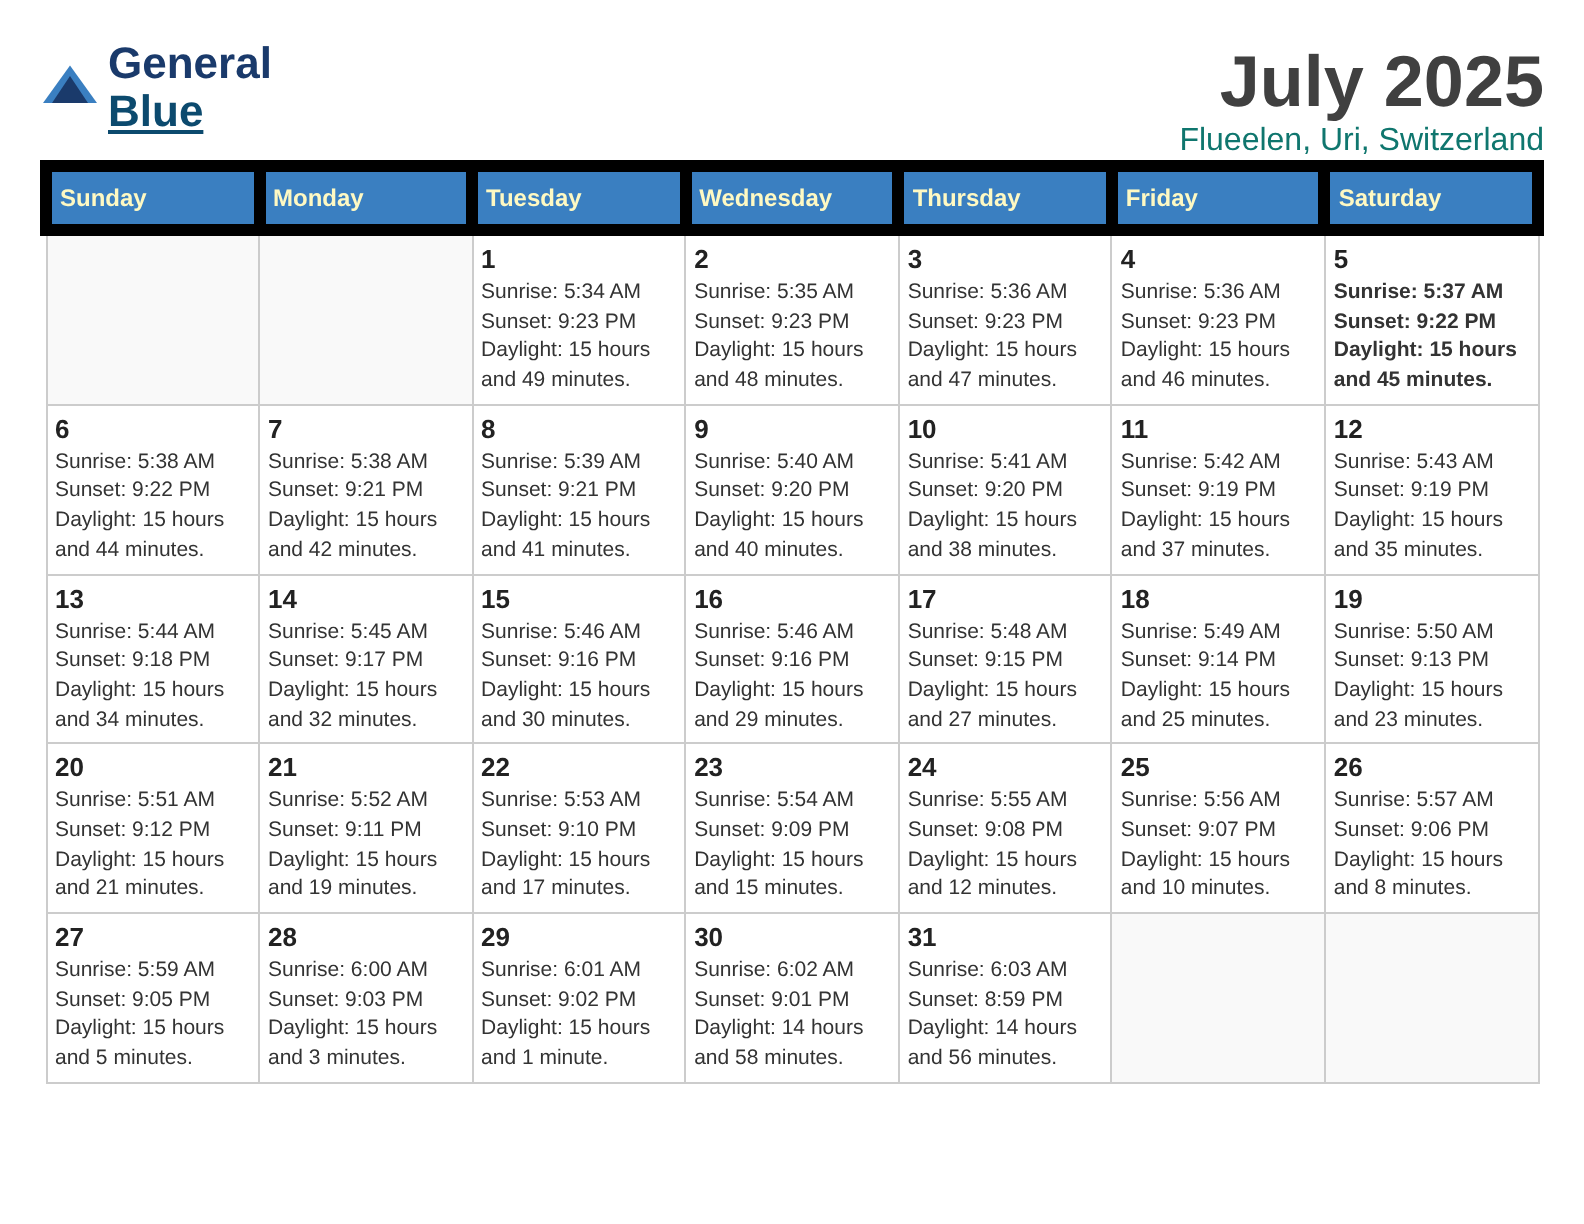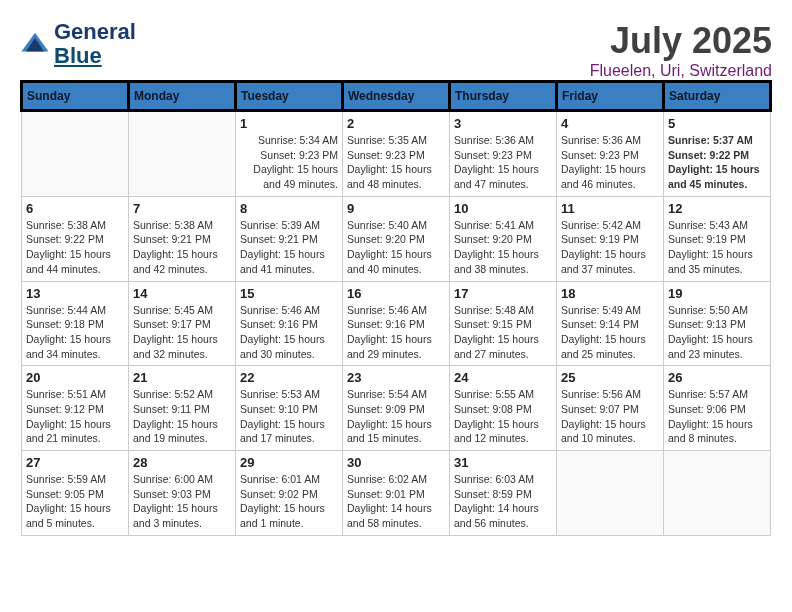--- a/index.html
+++ b/index.html
@@ -33,34 +33,34 @@
     .title-block {
       text-align: right;
     }
     .month-title {
       font-size: 36px;
       font-weight: bold;
       color: #404040;
     }
     .location-title {
       font-size: 16px;
-      color: #701a75;
+      color: #0f766e;
     }
     .calendar {
       width: 100%;
       border-collapse: collapse;
       font-size: 11px;
     }
     .calendar th {
       background: #3a7fc1;
-      color: #0f172a;
+      color: #fef9c3;
       padding: 6px 4px;
       text-align: left;
       font-size: 12px;
-      border: 3px solid #000000;
+      border: 6px solid #000000;
     }
     .calendar td {
       border: 1px solid #ccc;
       vertical-align: top;
       padding: 4px;
       height: 80px;
       width: 107px;
       background: #fff;
     }
     .calendar td.empty {
@@ -110,21 +110,21 @@
         <th>Friday</th>
         <th>Saturday</th>
       </tr>
   </thead>
   <tbody id="calendar-body">
       <tr>
         <td class="empty"></td>
         <td class="empty"></td>
         <td>
           <span class="day-num">1</span>
-          <div class="day-info" style="white-space: pre-line; text-align: right;">Sunrise: 5:34 AM
+          <div class="day-info" style="white-space: pre-line;">Sunrise: 5:34 AM
 Sunset: 9:23 PM
 Daylight: 15 hours
 and 49 minutes.</div>
         </td>
         <td>
           <span class="day-num">2</span>
           <div class="day-info" style="white-space: pre-line;">Sunrise: 5:35 AM
 Sunset: 9:23 PM
 Daylight: 15 hours
 and 48 minutes.</div>

